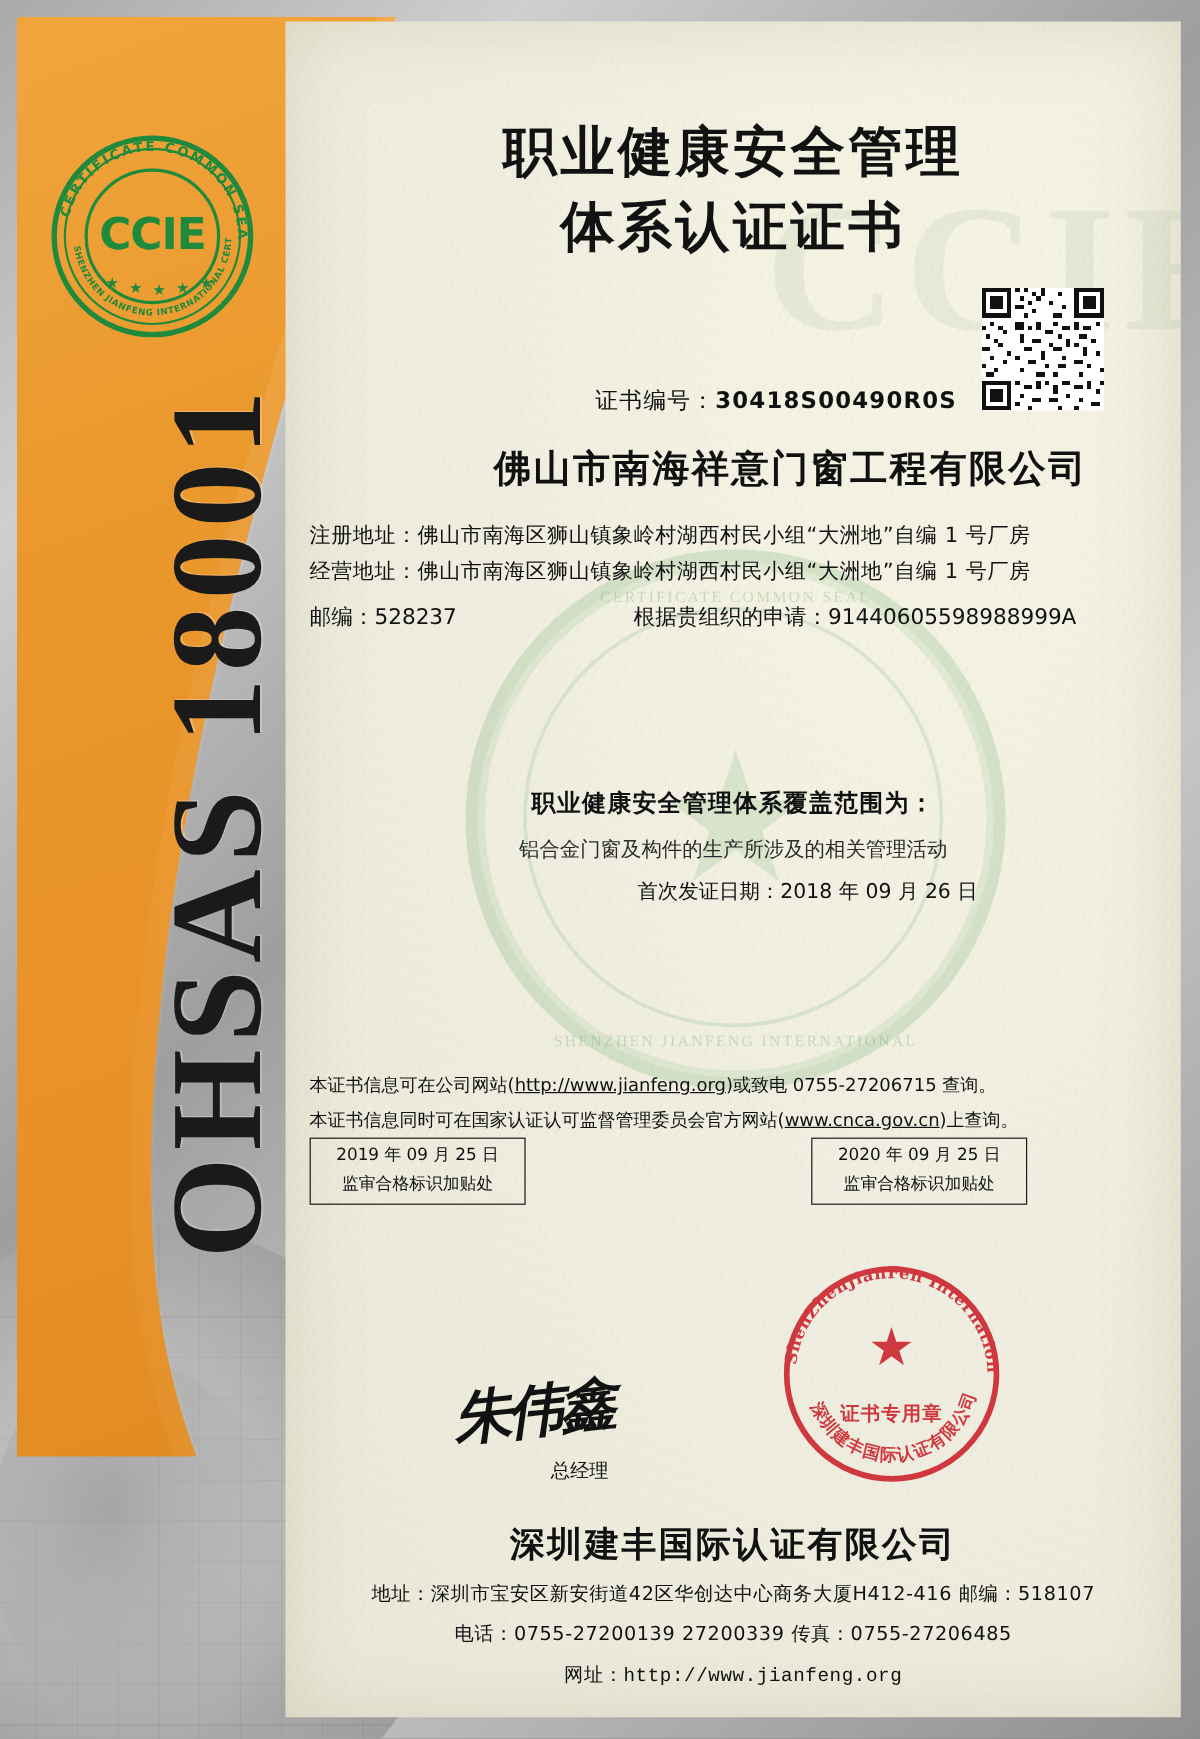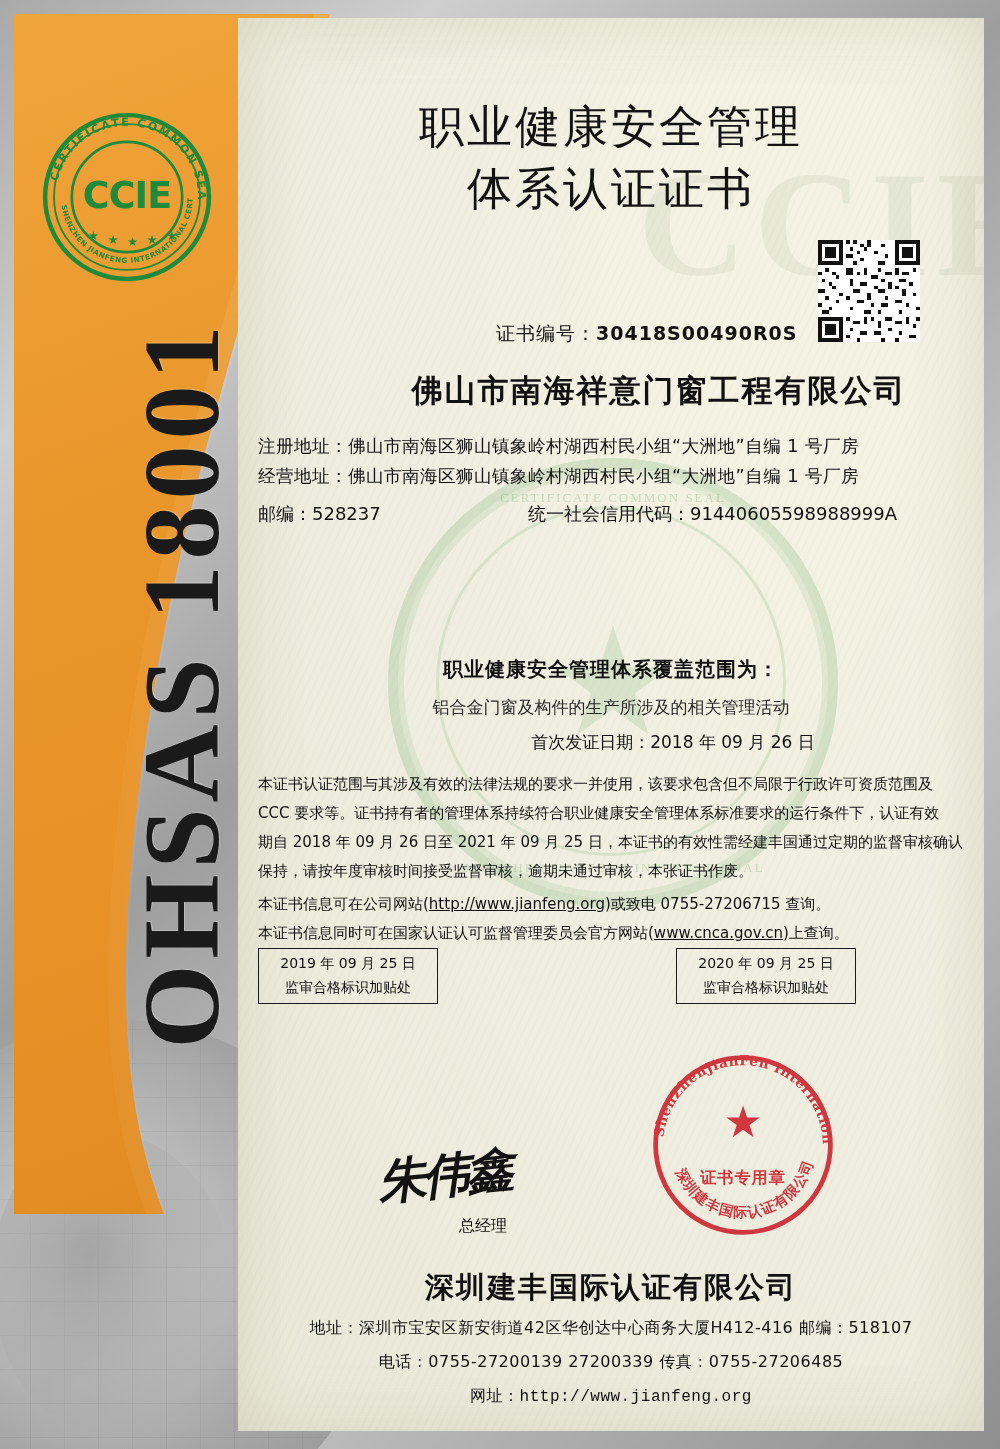--- a/index.html
+++ b/index.html
@@ -140,21 +140,21 @@
     letter-spacing:8px;
   }
 
   
   .doc-title {
     position: absolute;
     left: 0; top: 78px;
     width: 746px;
     text-align: center;
     font-family: "DejaVu Sans", sans-serif;
-    font-weight: normal;
+    font-weight: bold;
     font-size: 45px;
     line-height: 62px;
     color: #121212;
     letter-spacing: 3px;
   }
 
   
   .qr {
     position: absolute;
     left: 580px; top: 222px;
@@ -478,37 +478,31 @@
       <span>注册地址：</span><span>佛山市南海区狮山镇象岭村湖西村民小组“大洲地”自编 1 号厂房</span>
     </div>
     <div class="row addr-line addr2">
       <span>经营地址：</span><span>佛山市南海区狮山镇象岭村湖西村民小组“大洲地”自编 1 号厂房</span>
     </div>
 
     <div class="row postal">
       <span>邮编：</span><span>528237</span>
     </div>
     <div class="row credit">
-      <span>统一社会信用代码：</span><span>91440605598988999A</span>
+      <span>根据贵组织的申请：</span><span>91440605598988999A</span>
     </div>
 
 
     <div class="row scope-head">职业健康安全管理体系覆盖范围为：</div>
     <div class="row scope-body">铝合金门窗及构件的生产所涉及的相关管理活动</div>
 
     <div class="row first-issue">
       <span>首次发证日期：</span><span>2018 年 09 月 26 日</span>
     </div>
 
-    <div class="row fineprint">
-      <div>本证书认证范围与其涉及有效的法律法规的要求一并使用，该要求包含但不局限于行政许可资质范围及</div>
-      <div>CCC 要求等。证书持有者的管理体系持续符合职业健康安全管理体系标准要求的运行条件下，认证有效</div>
-      <div>期自 2018 年 09 月 26 日至 2021 年 09 月 25 日，本证书的有效性需经建丰国通过定期的监督审核确认</div>
-      <div>保持，请按年度审核时间接受监督审核，逾期未通过审核，本张证书作废。</div>
-    </div>
 
     <div class="row websites">
       <div>
         <span>本证书信息可在公司网站(</span><a class="u" href="#" style="color:#111;">http://www.jianfeng.org</a><span>)或致电 0755-27206715 查询。</span>
       </div>
       <div>
         <span>本证书信息同时可在国家认证认可监督管理委员会官方网站(</span><a class="u" href="#" style="color:#111;">www.cnca.gov.cn</a><span>)上查询。</span>
       </div>
     </div>
 

